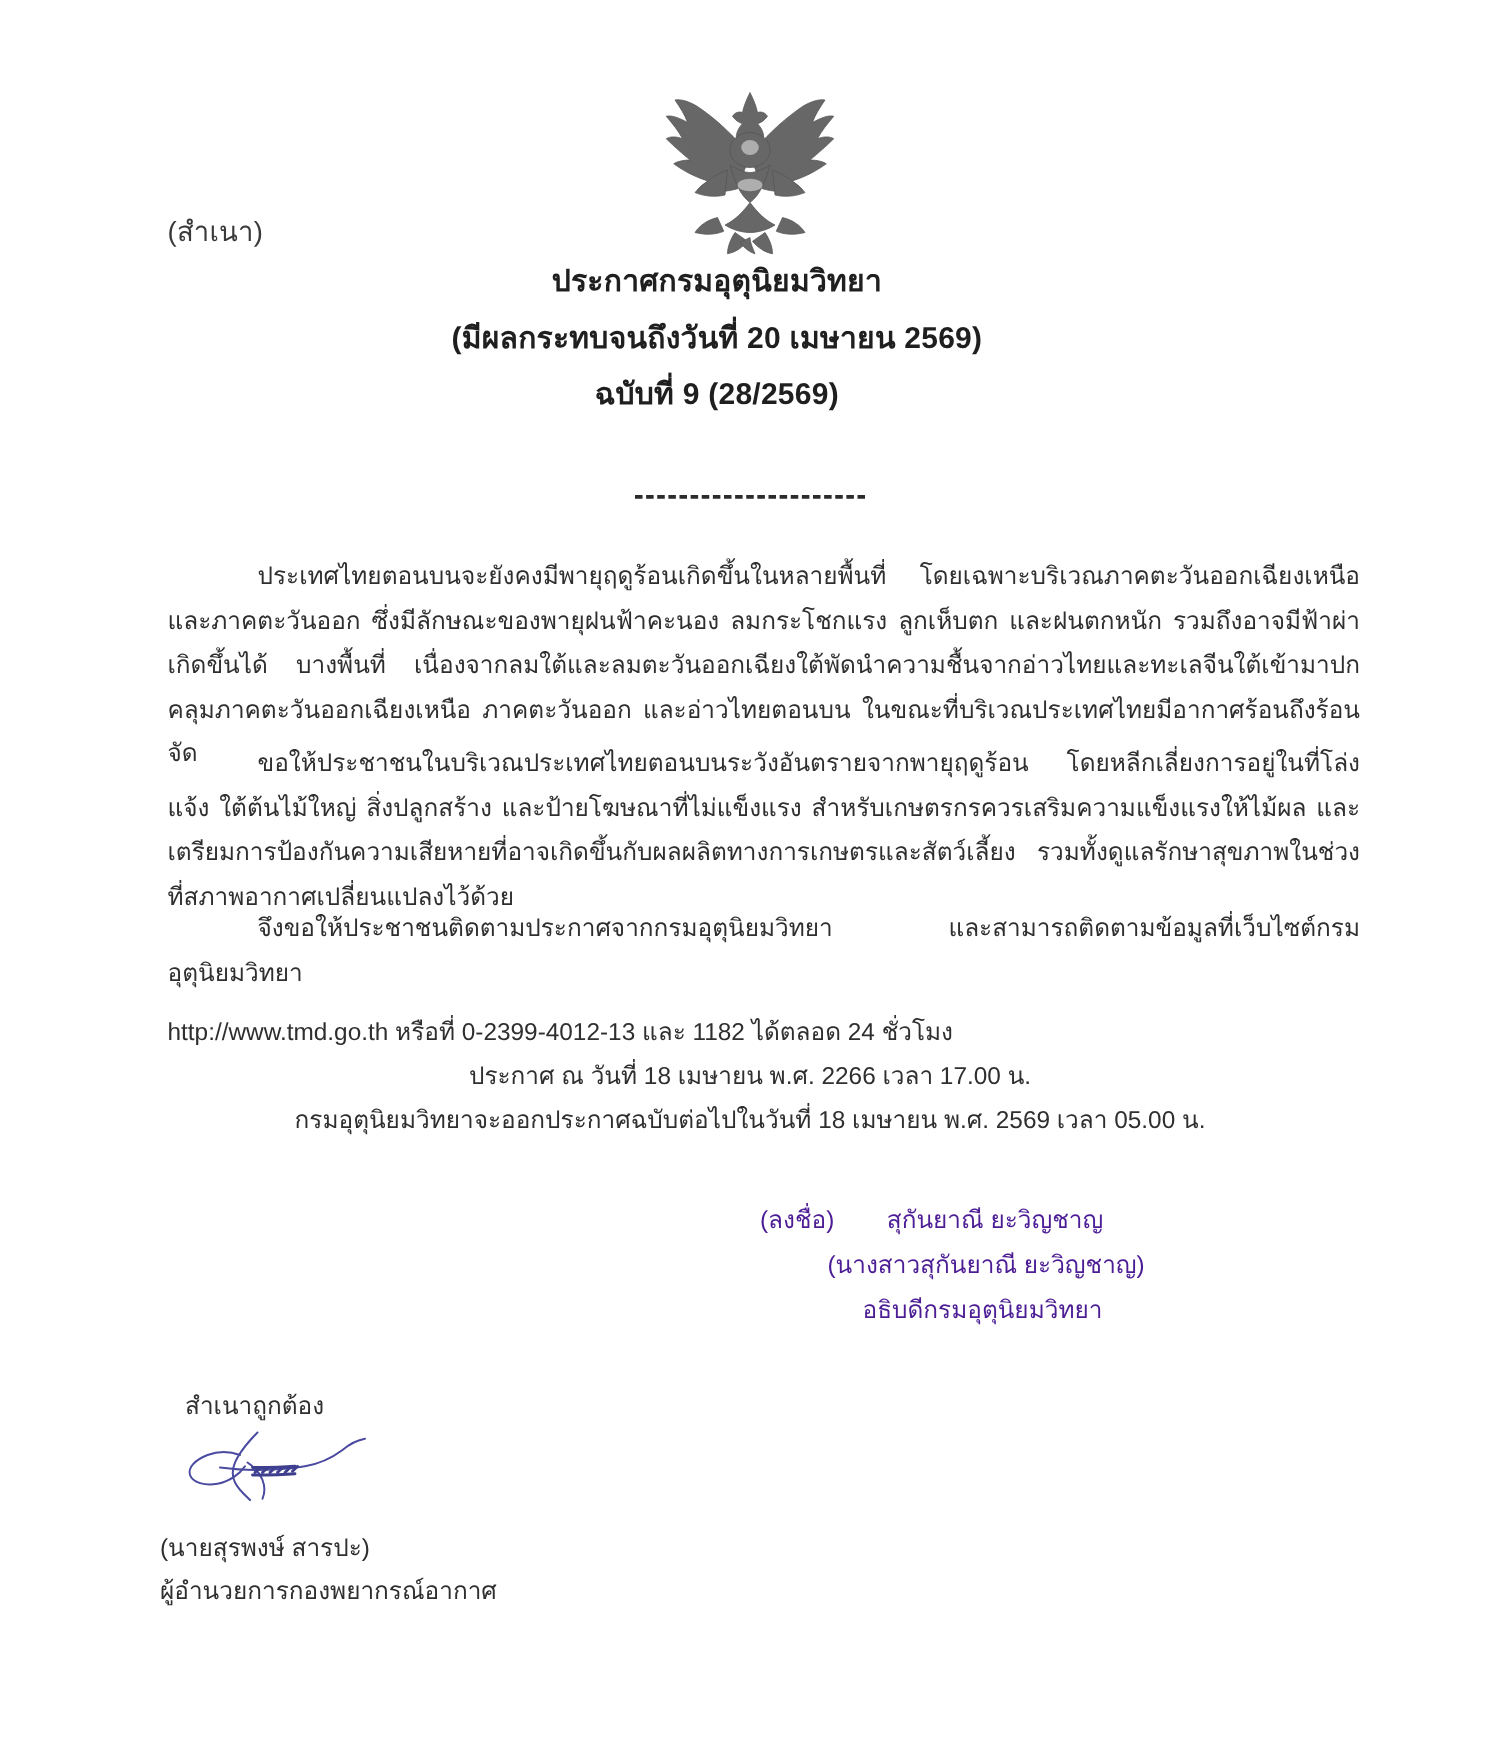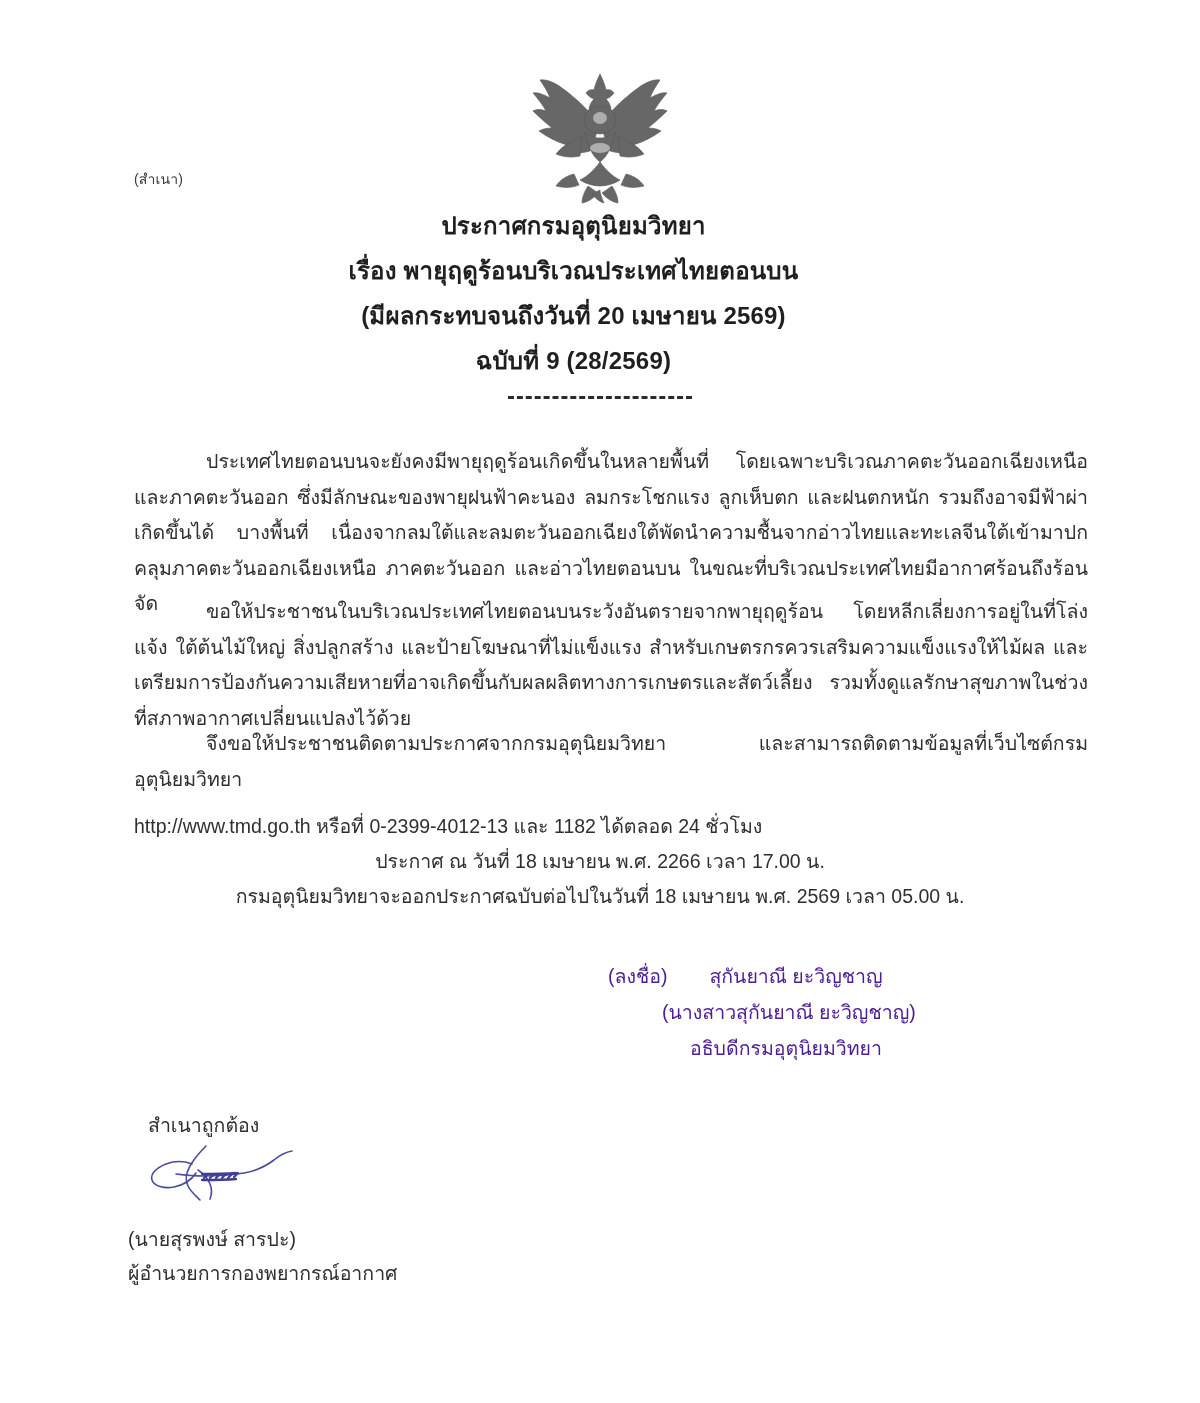--- a/index.html
+++ b/index.html
@@ -22,21 +22,21 @@
     height: 1403px;
     background: #ffffff;
     box-sizing: border-box;
   }
 
   
   .copy-mark {
     position: absolute;
     left: 134px;
     top: 168px;
-    font-size: 14px;
+    font-size: 22px;
     color: #3a3a3a;
     letter-spacing: .2px;
   }
 
   
   .emblem-wrap {
     position: absolute;
     left: 0;
     top: 62px;
     width: 1200px;
@@ -200,21 +200,20 @@
       </g>
       <g fill="#ffffff" opacity=".45">
         <ellipse cx="70" cy="56" rx="7" ry="6"></ellipse>
         <ellipse cx="70" cy="86" rx="10" ry="5"></ellipse>
       </g>
     </svg>
   </div>
 
   <div class="header">
     <div class="line">ประกาศกรมอุตุนิยมวิทยา</div>
-    <div class="line">เรื่อง พายุฤดูร้อนบริเวณประเทศไทยตอนบน</div>
     <div class="line">(มีผลกระทบจนถึงวันที่ 20 เมษายน 2569)</div>
     <div class="line">ฉบับที่ 9 (28/2569)</div>
   </div>
 
   <div class="divider-wrap">
     <div class="divider"></div>
   </div>
 
   <div class="body-block p1">
     <p>ประเทศไทยตอนบนจะยังคงมีพายุฤดูร้อนเกิดขึ้นในหลายพื้นที่ โดยเฉพาะบริเวณภาคตะวันออกเฉียงเหนือ และภาคตะวันออก ซึ่งมีลักษณะของพายุฝนฟ้าคะนอง ลมกระโชกแรง ลูกเห็บตก และฝนตกหนัก รวมถึงอาจมีฟ้าผ่าเกิดขึ้นได้ บางพื้นที่ เนื่องจากลมใต้และลมตะวันออกเฉียงใต้พัดนำความชื้นจากอ่าวไทยและทะเลจีนใต้เข้ามาปกคลุมภาคตะวันออกเฉียงเหนือ ภาคตะวันออก และอ่าวไทยตอนบน ในขณะที่บริเวณประเทศไทยมีอากาศร้อนถึงร้อนจัด</p>

